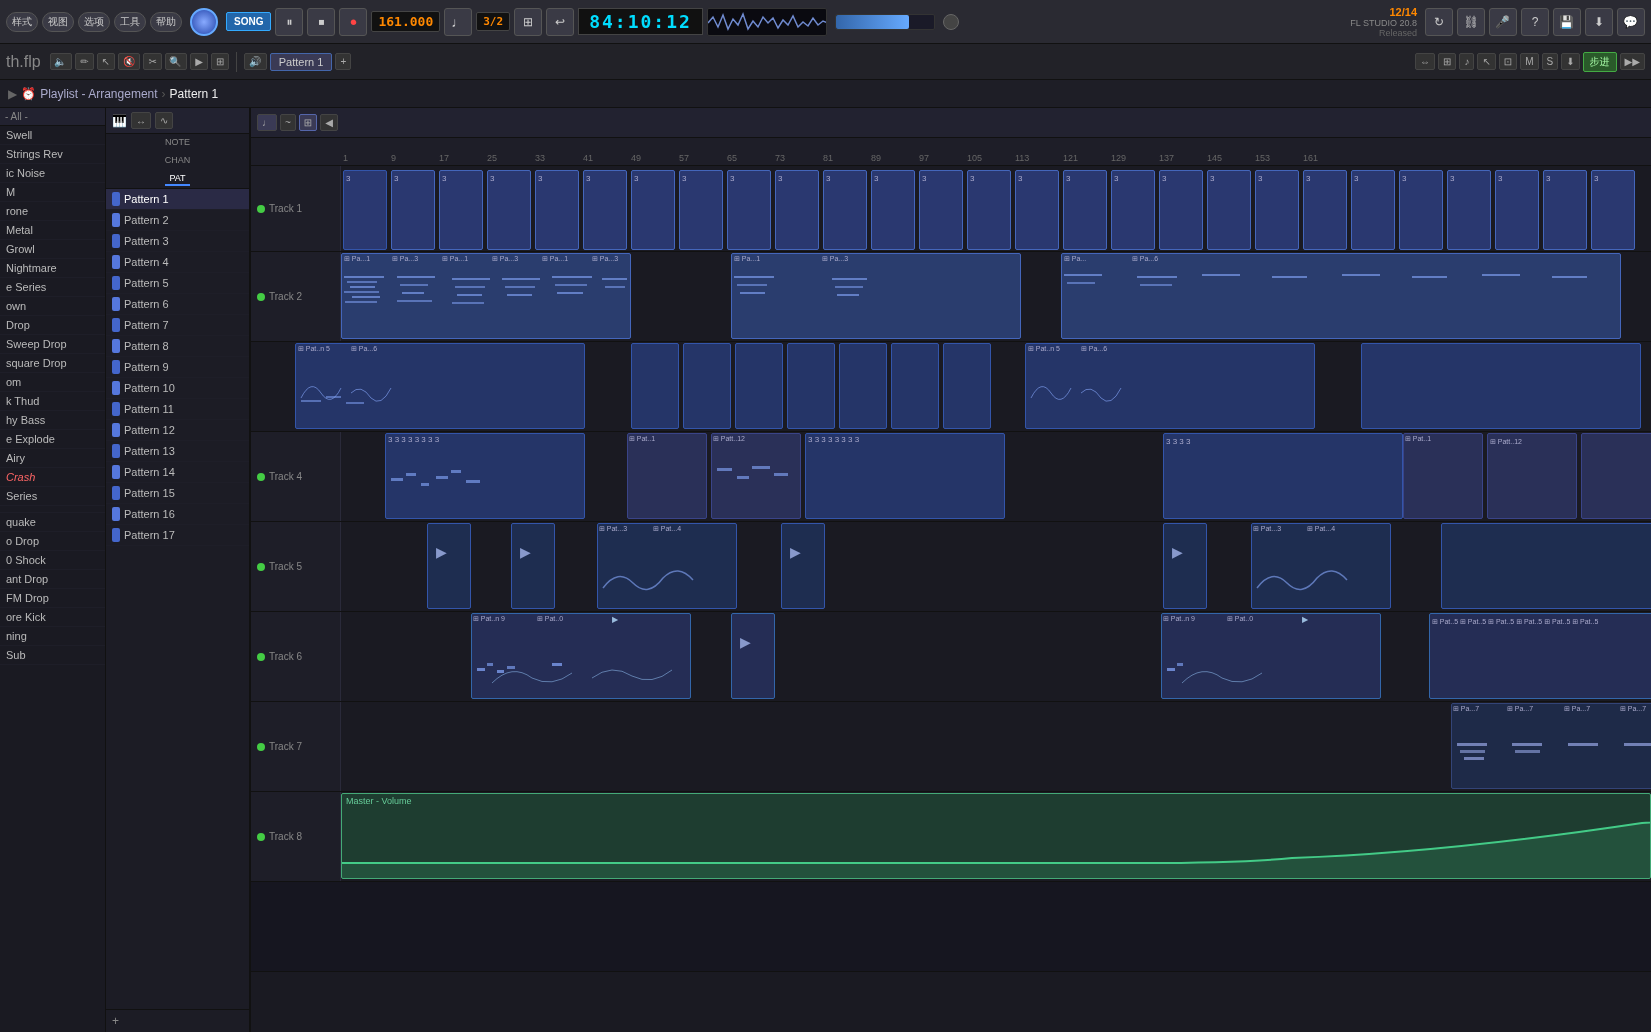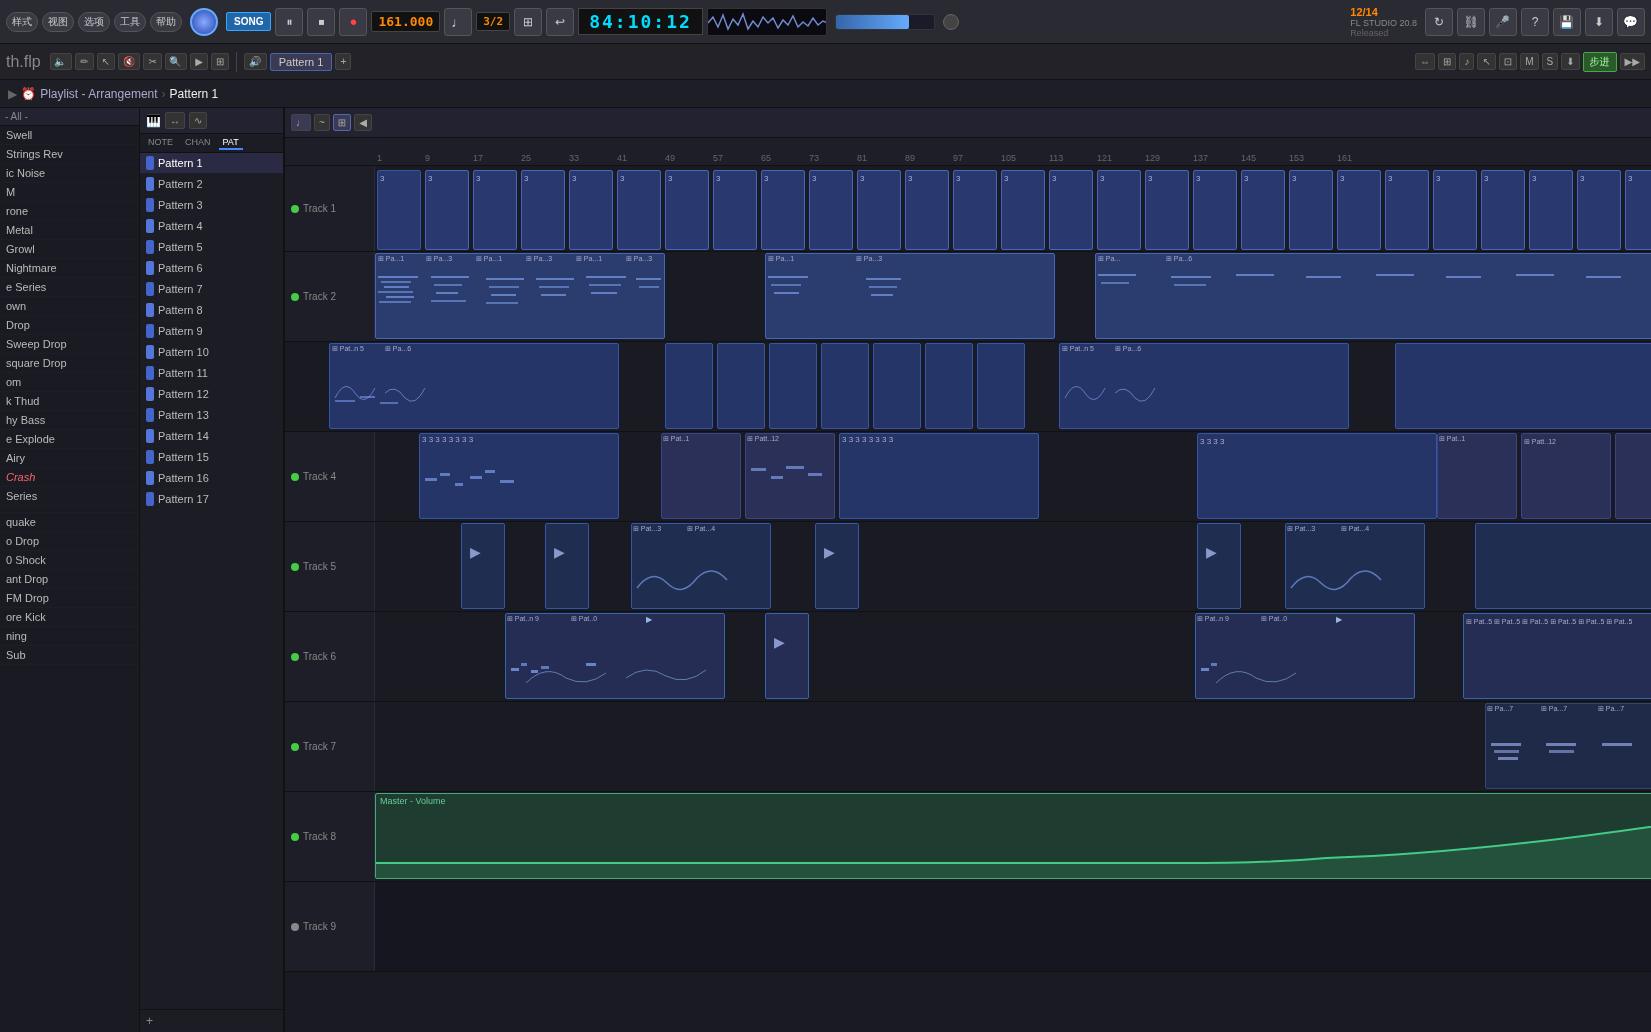--- a/index.html
+++ b/index.html
@@ -134,21 +134,21 @@
 
     
     #main-layout {
       display: flex;
       width: 100%;
       height: calc(1032px - 44px - 36px - 28px);
     }
 
     
     #sidebar {
-      width: 140px;
+      width: 106px;
       background: #1a1a22;
       border-right: 1px solid #111;
       display: flex;
       flex-direction: column;
       overflow: hidden;
       flex-shrink: 0;
     }
 
     #sidebar-header {
       background: #222230;
@@ -343,20 +343,21 @@
       overflow: hidden;
       position: relative;
     }
 
     
     #tab-row {
       display: flex;
       align-items: center;
       gap: 2px;
       padding: 0 4px;
+      flex-direction: column;
     }
     .tab-btn {
       padding: 1px 4px;
       font-size: 9px;
       color: #888;
       cursor: pointer;
       border-bottom: 2px solid transparent;
     }
     .tab-btn.active { color: #fff; border-bottom-color: #4488ff; }
 
@@ -409,21 +410,21 @@
       <polyline points="0,14 5,8 10,18 15,6 20,20 25,10 30,16 35,5 40,20 45,12 50,18 55,8 60,14 65,9 70,19 75,11 80,16 85,7 90,18 95,13 100,17 105,9 110,16 115,12 120,14" stroke="#88aaff" stroke-width="1.5" fill="none" opacity="0.8"></polyline>
     </svg>
   </div>
 
   <div style="width:100px; height:16px; background:#1a1a28; border:1px solid #333; border-radius:2px; position:relative; margin:0 4px;">
     <div style="width:75%; height:100%; background: linear-gradient(90deg, #3366aa, #66aaff); border-radius:2px;"></div>
   </div>
 
   <div style="width:16px; height:16px; background:#444; border-radius:50%; border:1px solid #666;"></div>
 
-  <div style="margin-left:auto; text-align:left;">
+  <div style="margin-left:auto; text-align:right;">
     <div class="fl-logo">12/14</div>
     <div style="font-size:9px; color:#888;">FL STUDIO 20.8</div>
     <div style="font-size:9px; color:#666;">Released</div>
   </div>
 
   <div class="transport-btn" style="margin-left:4px;">↻</div>
   <div class="transport-btn">⛓</div>
   <div class="transport-btn">🎤</div>
   <div class="transport-btn">?</div>
   <div class="transport-btn">💾</div>
@@ -947,24 +948,20 @@
 
               <svg width="1400" height="70" style="position:absolute; top:14px; left:0;">
                 <path d="M0,55 L800,55 Q900,55 950,50 Q1100,45 1300,15 L1400,10" stroke="#44cc88" stroke-width="2" fill="none"></path>
                 <path d="M0,55 L800,55 Q900,55 950,50 Q1100,45 1300,15 L1400,10 L1400,70 L0,70 Z" fill="#44cc88" opacity="0.15"></path>
               </svg>
             </div>
           </div>
         </div>
 
         <div class="track-row" style="height:90px;">
-          <div class="track-label">
-            <div class="track-indicator" style="background:#888;"></div>
-            <span>Track 9</span>
-          </div>
           <div class="track-content" style="position:relative; background:#161620;">
           </div>
         </div>
 
       </div>
     </div>
   </div>
 </div>
 
 </body></html>

